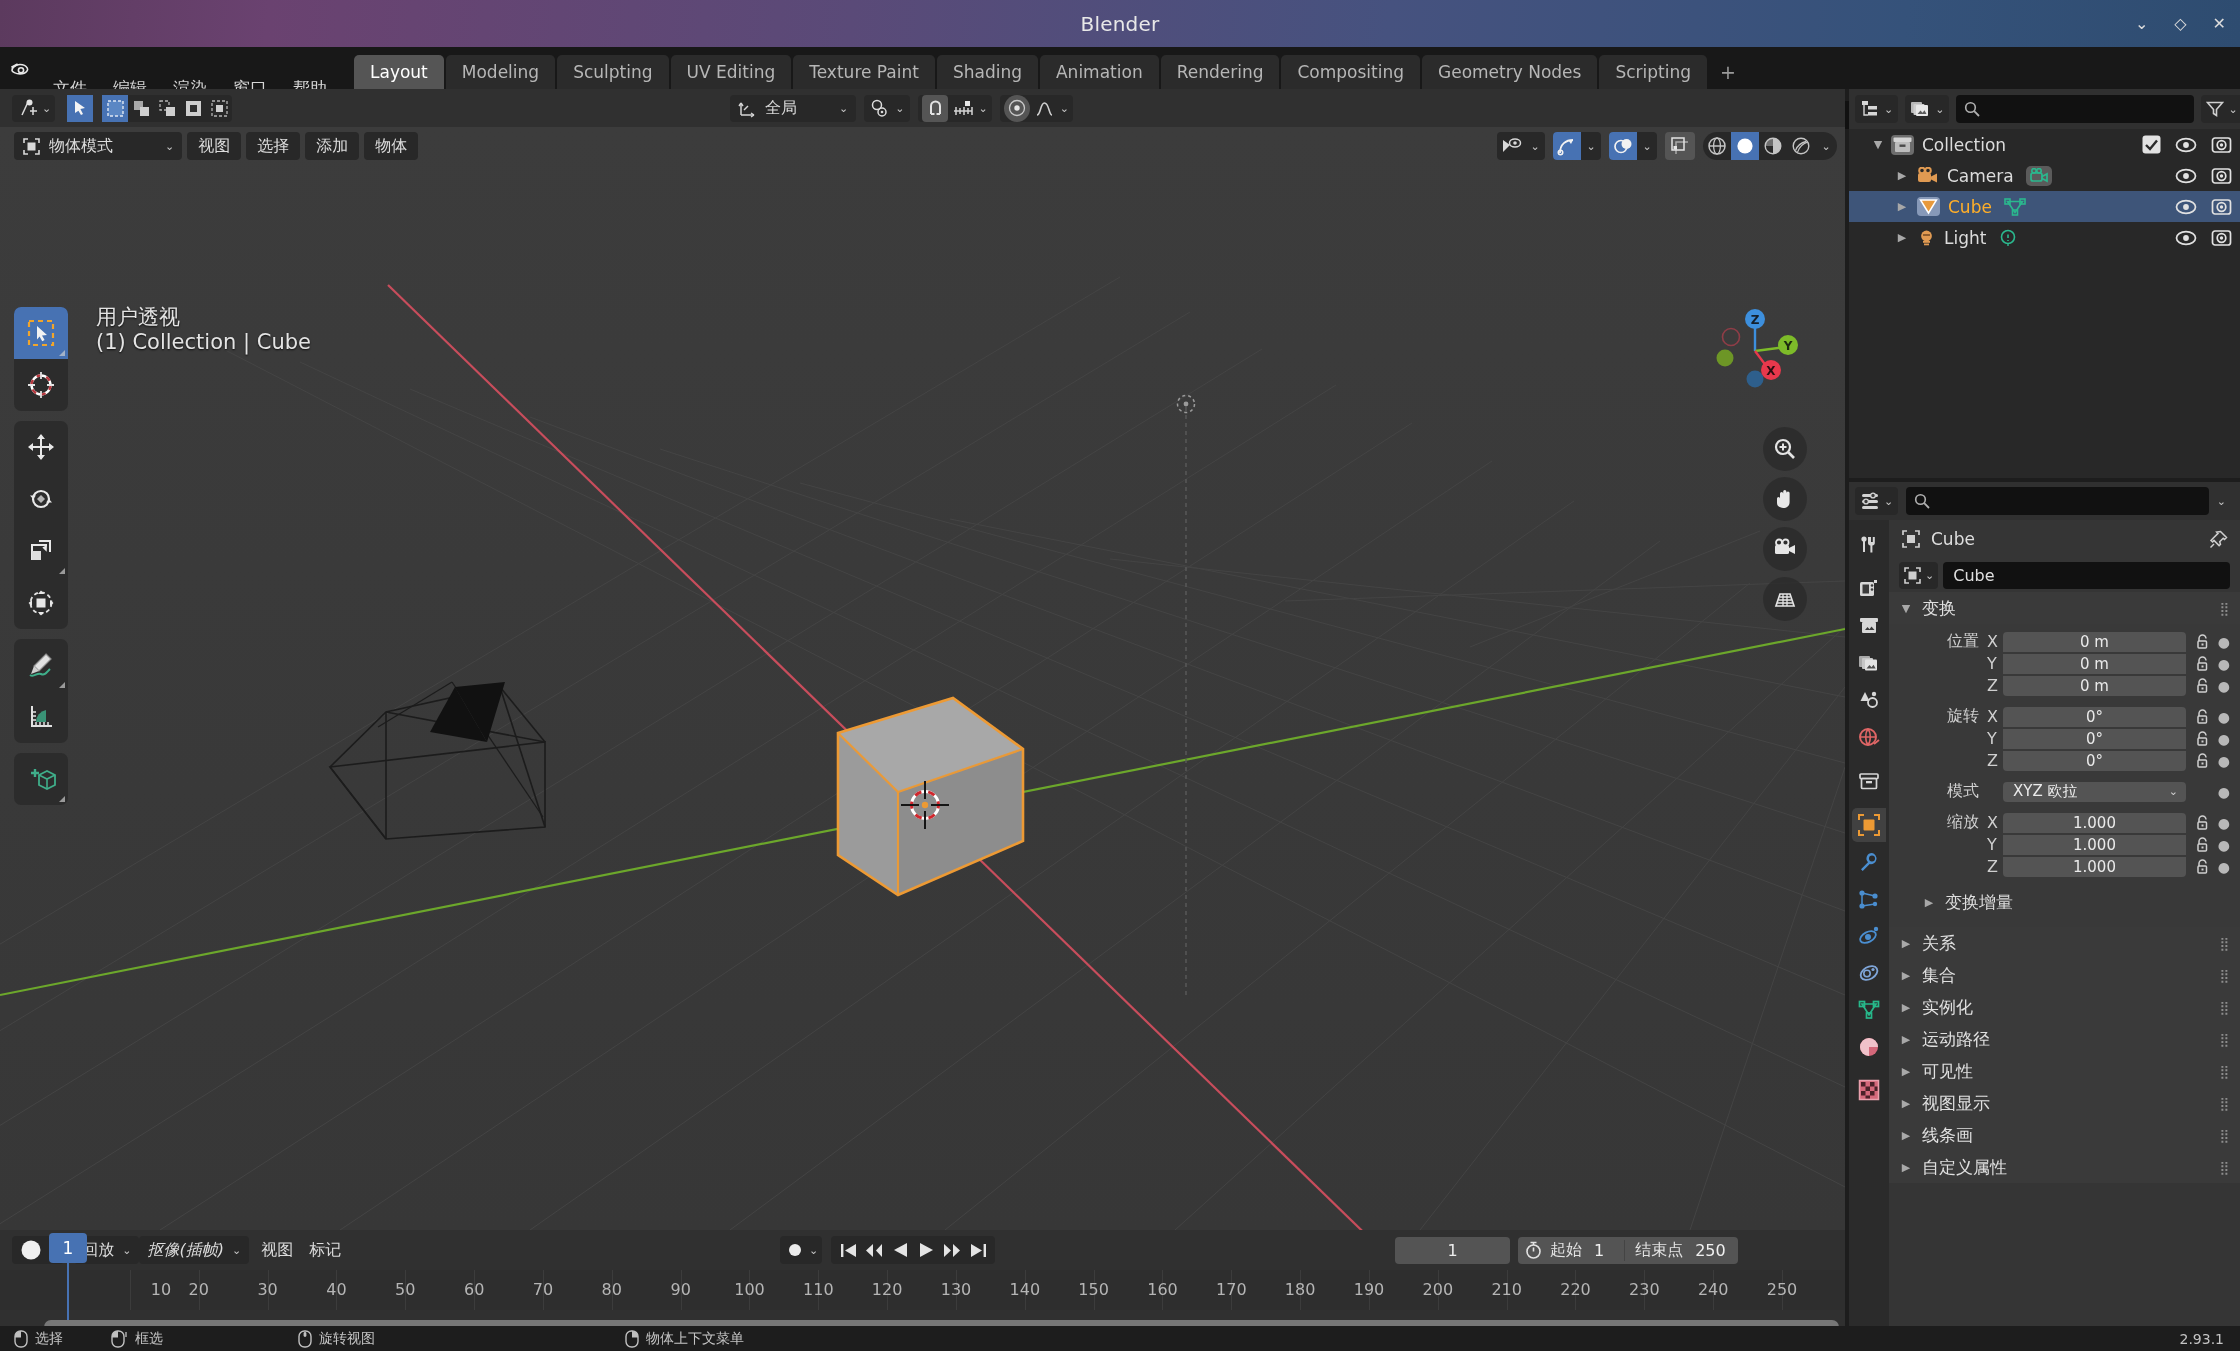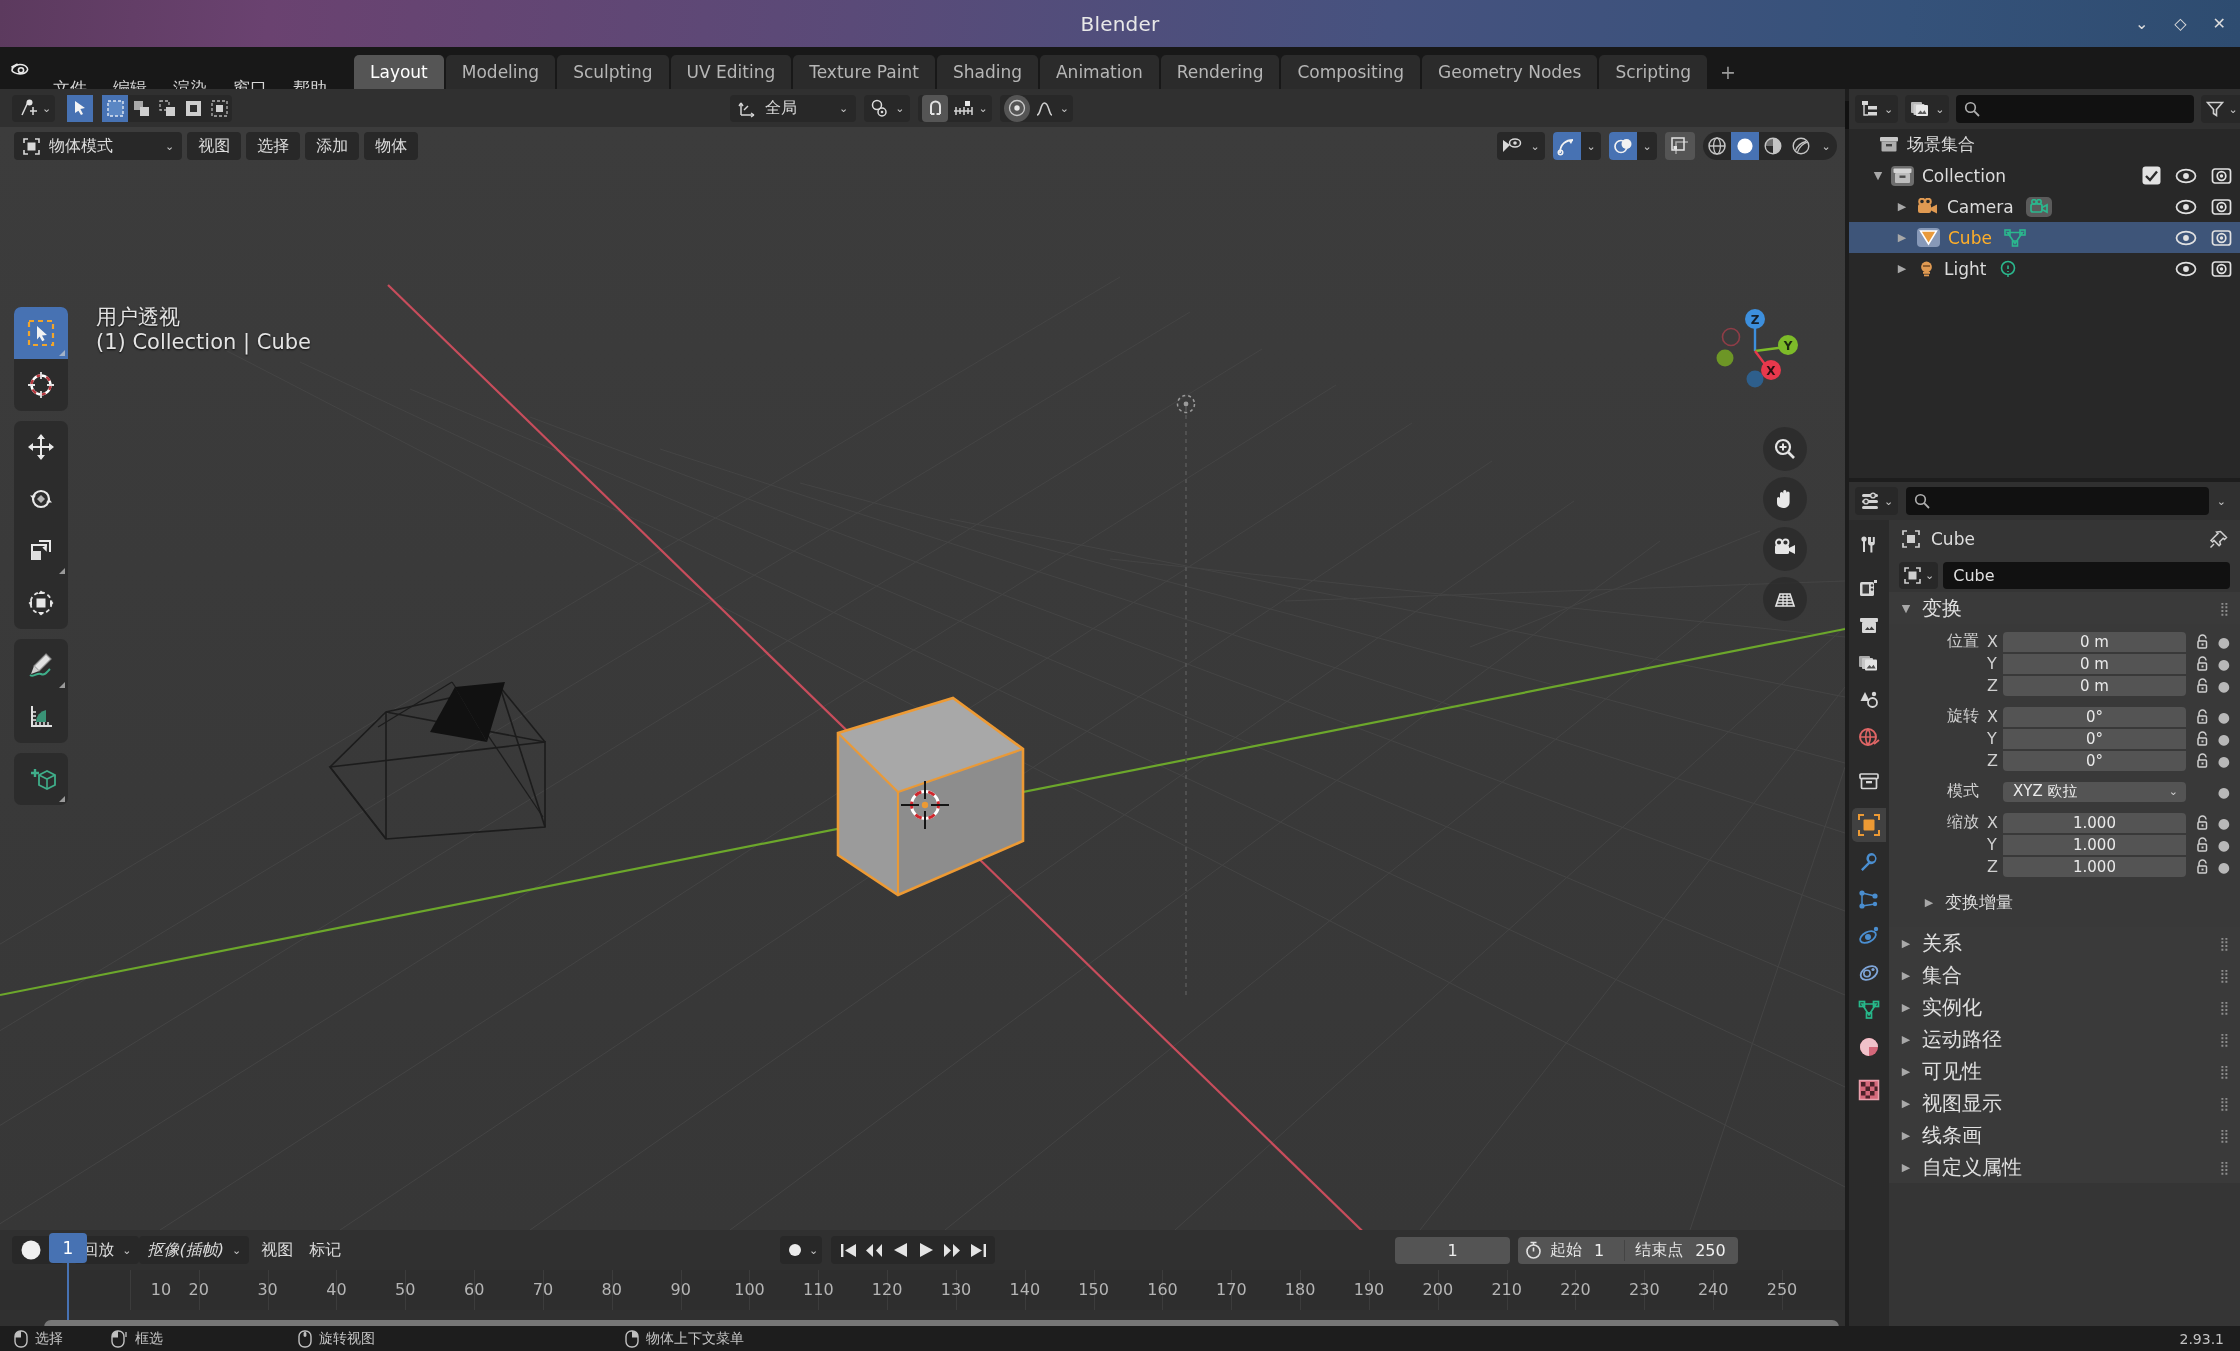--- a/index.html
+++ b/index.html
@@ -116,21 +116,21 @@
     display:flex; align-items:center; justify-content:center; }
   .ptab.on { background:#414141; }
   .pbody { position:absolute; left:40px; top:38px; right:0; bottom:0; background:#353535; overflow:hidden; }
   .crumb { height:38px; display:flex; align-items:center; gap:10px; padding:0 12px; position:relative; }
   .crumb .t { color:#dedede; font-size:17px; }
   .namerow { height:34px; display:flex; align-items:center; gap:5px; padding:0 10px; }
   .nmfield { flex:1; background:#111; border-radius:4px; height:27px; display:flex;
     align-items:center; padding:0 10px; color:#e0e0e0; font-size:16px; }
   .panelhdr { height:32px; display:flex; align-items:center; gap:9px; padding:0 10px;
     background:#3a3a3a; position:relative; }
-  .panelhdr .lab { color:#e0e0e0; font-size:20px; }
+  .panelhdr .lab { color:#e0e0e0; font-size:17px; }
   .panelhdr .dots { position:absolute; right:10px; color:#8d8d8d; font-size:13px; letter-spacing:1px; }
   .panelbody { background:#393939; padding:7px 0 10px; }
   .frow { display:flex; align-items:center; height:21px; margin-bottom:1px; padding:0 10px; }
   .frow .flab { width:88px; text-align:right; color:#cfcfcf; font-size:16px; padding-right:8px; }
   .fval { flex:1; background:#545454; height:20px; display:flex; align-items:center;
     justify-content:center; color:#eaeaea; font-size:15px; }
   .fval.top { border-radius:4px 4px 0 0; }
   .fval.bot { border-radius:0 0 4px 4px; }
   .fval.solo { border-radius:4px; }
   .fval.dd { justify-content:flex-start; padding-left:10px; position:relative; }
@@ -805,31 +805,20 @@
       <input style="flex: 1 1 0%; background: transparent; border: none; outline: none; color: rgb(221, 221, 221); font-size: 15px; font-family: &quot;Liberation Sans&quot;, sans-serif;" placeholder="">
     </div>
     <div style="background:#282828;border-radius:4px;height:28px;padding:0 5px;display:flex;align-items:center;gap:4px;">
       <svg width="18" height="18" viewBox="0 0 18 18">
           <path d="M1.5 2.5h15l-6 7v6l-3-2v-4z" fill="none" stroke="#cfcfcf" stroke-width="1.6"></path>
         </svg>
       <span class="chev">⌄</span>
     </div>
   </div>
 
-  <div class="orow" style="padding-left:14px;">
-    <span class="tri" style="visibility:hidden;">▶</span>
-    <span style="margin:0 8px 0 2px;">
-      <svg width="20" height="17" viewBox="0 0 20 17">
-          <rect x="1" y="1" width="18" height="4.5" rx="1" fill="#c9c9c9"></rect>
-          <rect x="2.5" y="5.5" width="15" height="10" rx="1" fill="#aeaeae"></rect>
-          <rect x="7" y="8" width="6" height="2.4" fill="#404040"></rect>
-        </svg>
-    </span>
-    <span class="nm">场景集合</span>
-  </div>
 
   <div class="orow" style="padding-left:22px;">
     <span class="tri">▼</span>
     <span style="margin:0 8px 0 6px;background:#6d6d6d;border-radius:4px;padding:2px;">
       <svg width="19" height="16" viewBox="0 0 19 16">
           <rect x="0.5" y="0.5" width="18" height="4.5" rx="1" fill="#d4d4d4"></rect>
           <rect x="2" y="5" width="15" height="10" rx="1" fill="#bdbdbd"></rect>
           <rect x="6.5" y="7.5" width="6" height="2.4" fill="#4a4a4a"></rect>
         </svg>
     </span>

